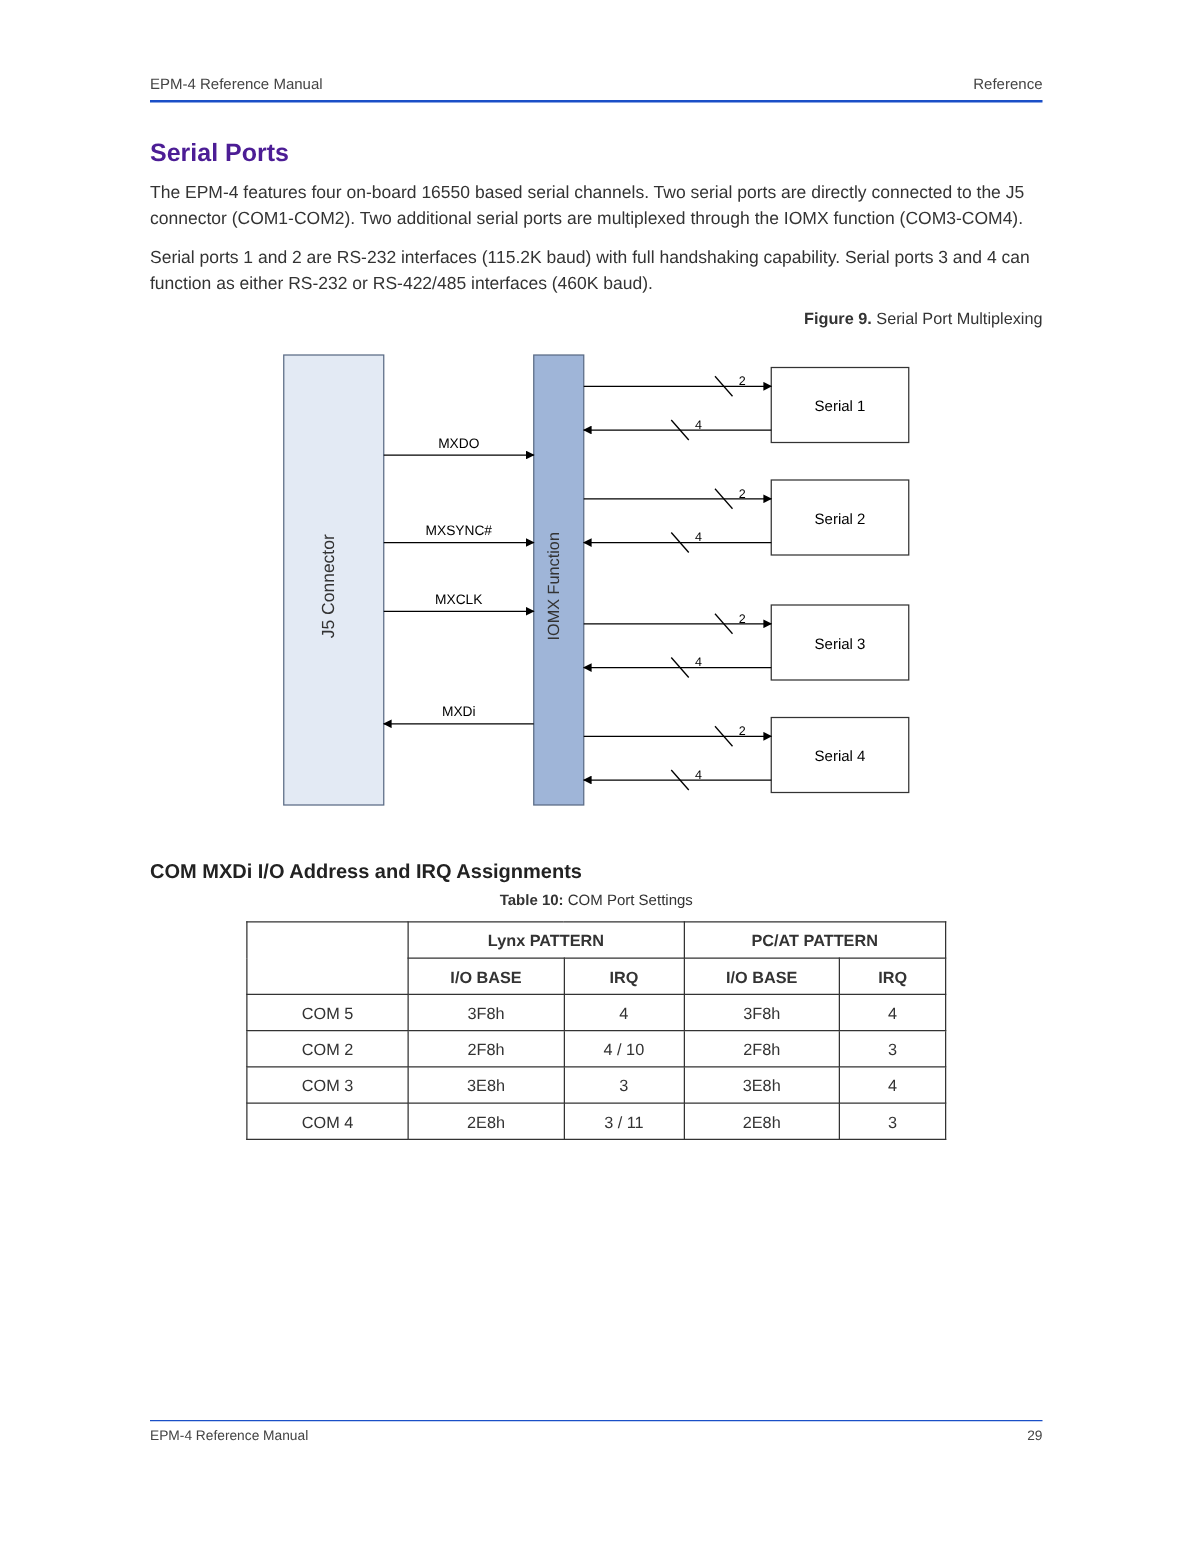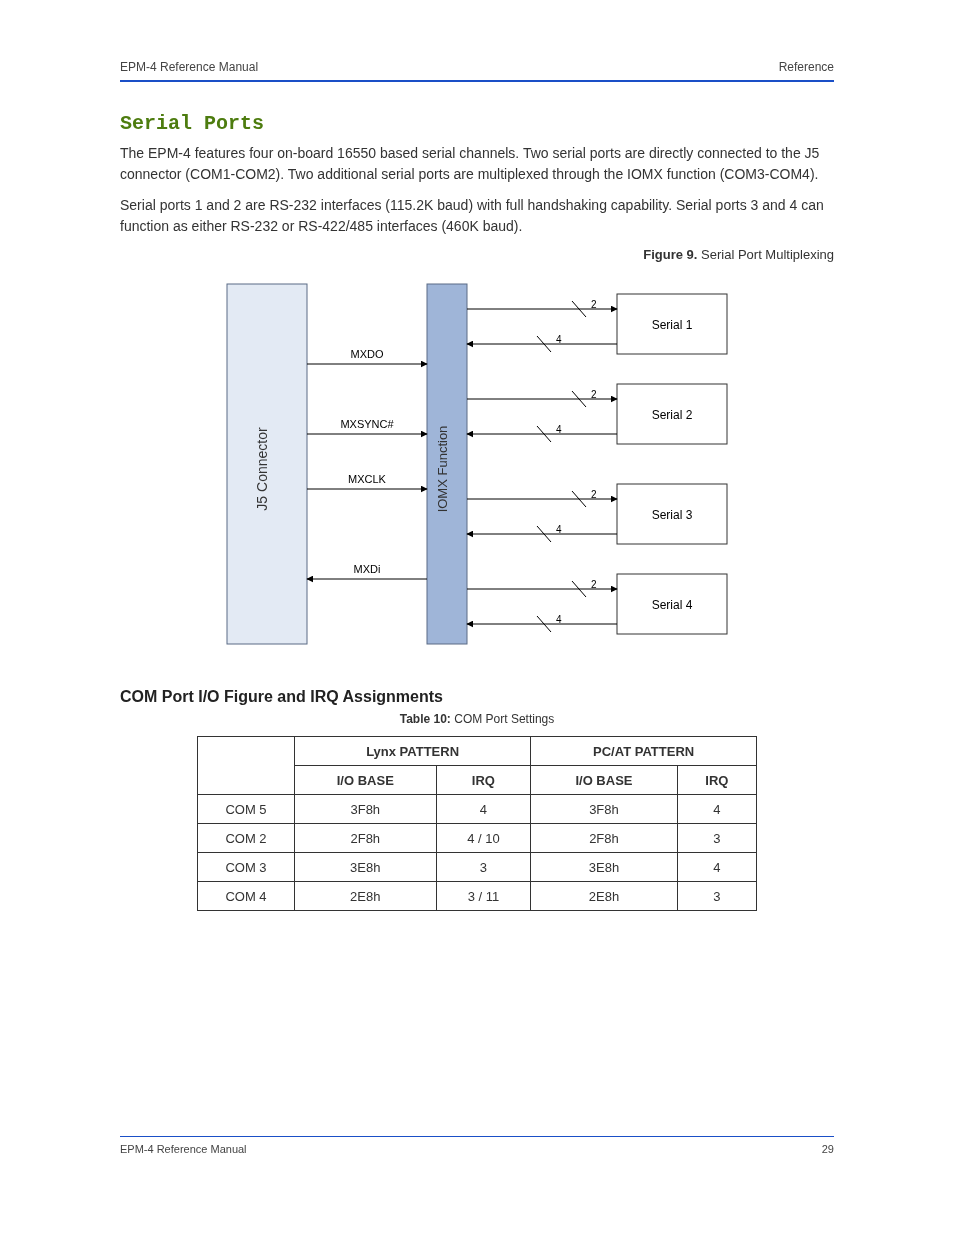--- a/index.html
+++ b/index.html
@@ -26,23 +26,22 @@
     padding-bottom: 6px;
   }
   .hr-top {
     border: none;
     border-top: 2px solid #1a4fc7;
     margin: 0 0 30px 0;
   }
   .section-title {
     font-size: 20px;
     font-weight: bold;
-    color: #4d7c0f;
+    color: #4c1d95;
     margin: 0 0 8px 0;
-    font-family: Liberation Mono, monospace;
   }
   .body-text {
     font-size: 14px;
     line-height: 1.5;
     color: #333;
     margin: 0 0 10px 0;
   }
   .figure-caption {
     text-align: right;
     font-size: 13px;
@@ -64,21 +63,21 @@
     margin: 6px 0 10px 0;
   }
   table.data-tbl {
     border-collapse: collapse;
     width: 560px;
     margin: 0 auto;
     font-size: 13px;
   }
   table.data-tbl th, table.data-tbl td {
     border: 1px solid #333;
-    padding: 4px 8px;
+    padding: 4px 24px;
     text-align: center;
     height: 20px;
   }
   table.data-tbl th {
     font-weight: bold;
     background: #fff;
   }
   .footer {
     position: absolute;
     left: 120px;
@@ -182,21 +181,21 @@
       <text x="455" y="335" text-anchor="middle" font-size="12">Serial 4</text>
       <line x1="250" y1="315" x2="400" y2="315" stroke="#000" stroke-width="1" marker-end="url(#arr)"></line>
       <line x1="355" y1="307" x2="369" y2="323" stroke="#000"></line>
         <text x="374" y="314" font-size="10">2</text>
       <line x1="400" y1="350" x2="250" y2="350" stroke="#000" stroke-width="1" marker-end="url(#arr)"></line>
       <line x1="320" y1="342" x2="334" y2="358" stroke="#000"></line>
         <text x="339" y="349" font-size="10">4</text>
     </svg>
   </div>
 
-  <h3 class="subsection-title">COM Port I/O Figure and IRQ Assignments</h3>
+  <h3 class="subsection-title">COM MXDi I/O Address and IRQ Assignments</h3>
 
   <p class="table-caption">
     <strong>Table 10:</strong>
     <span>COM Port Settings</span>
   </p>
 
   <table class="data-tbl">
     <thead>
       <tr>
         <th rowspan="2" style="width:80px"></th>

